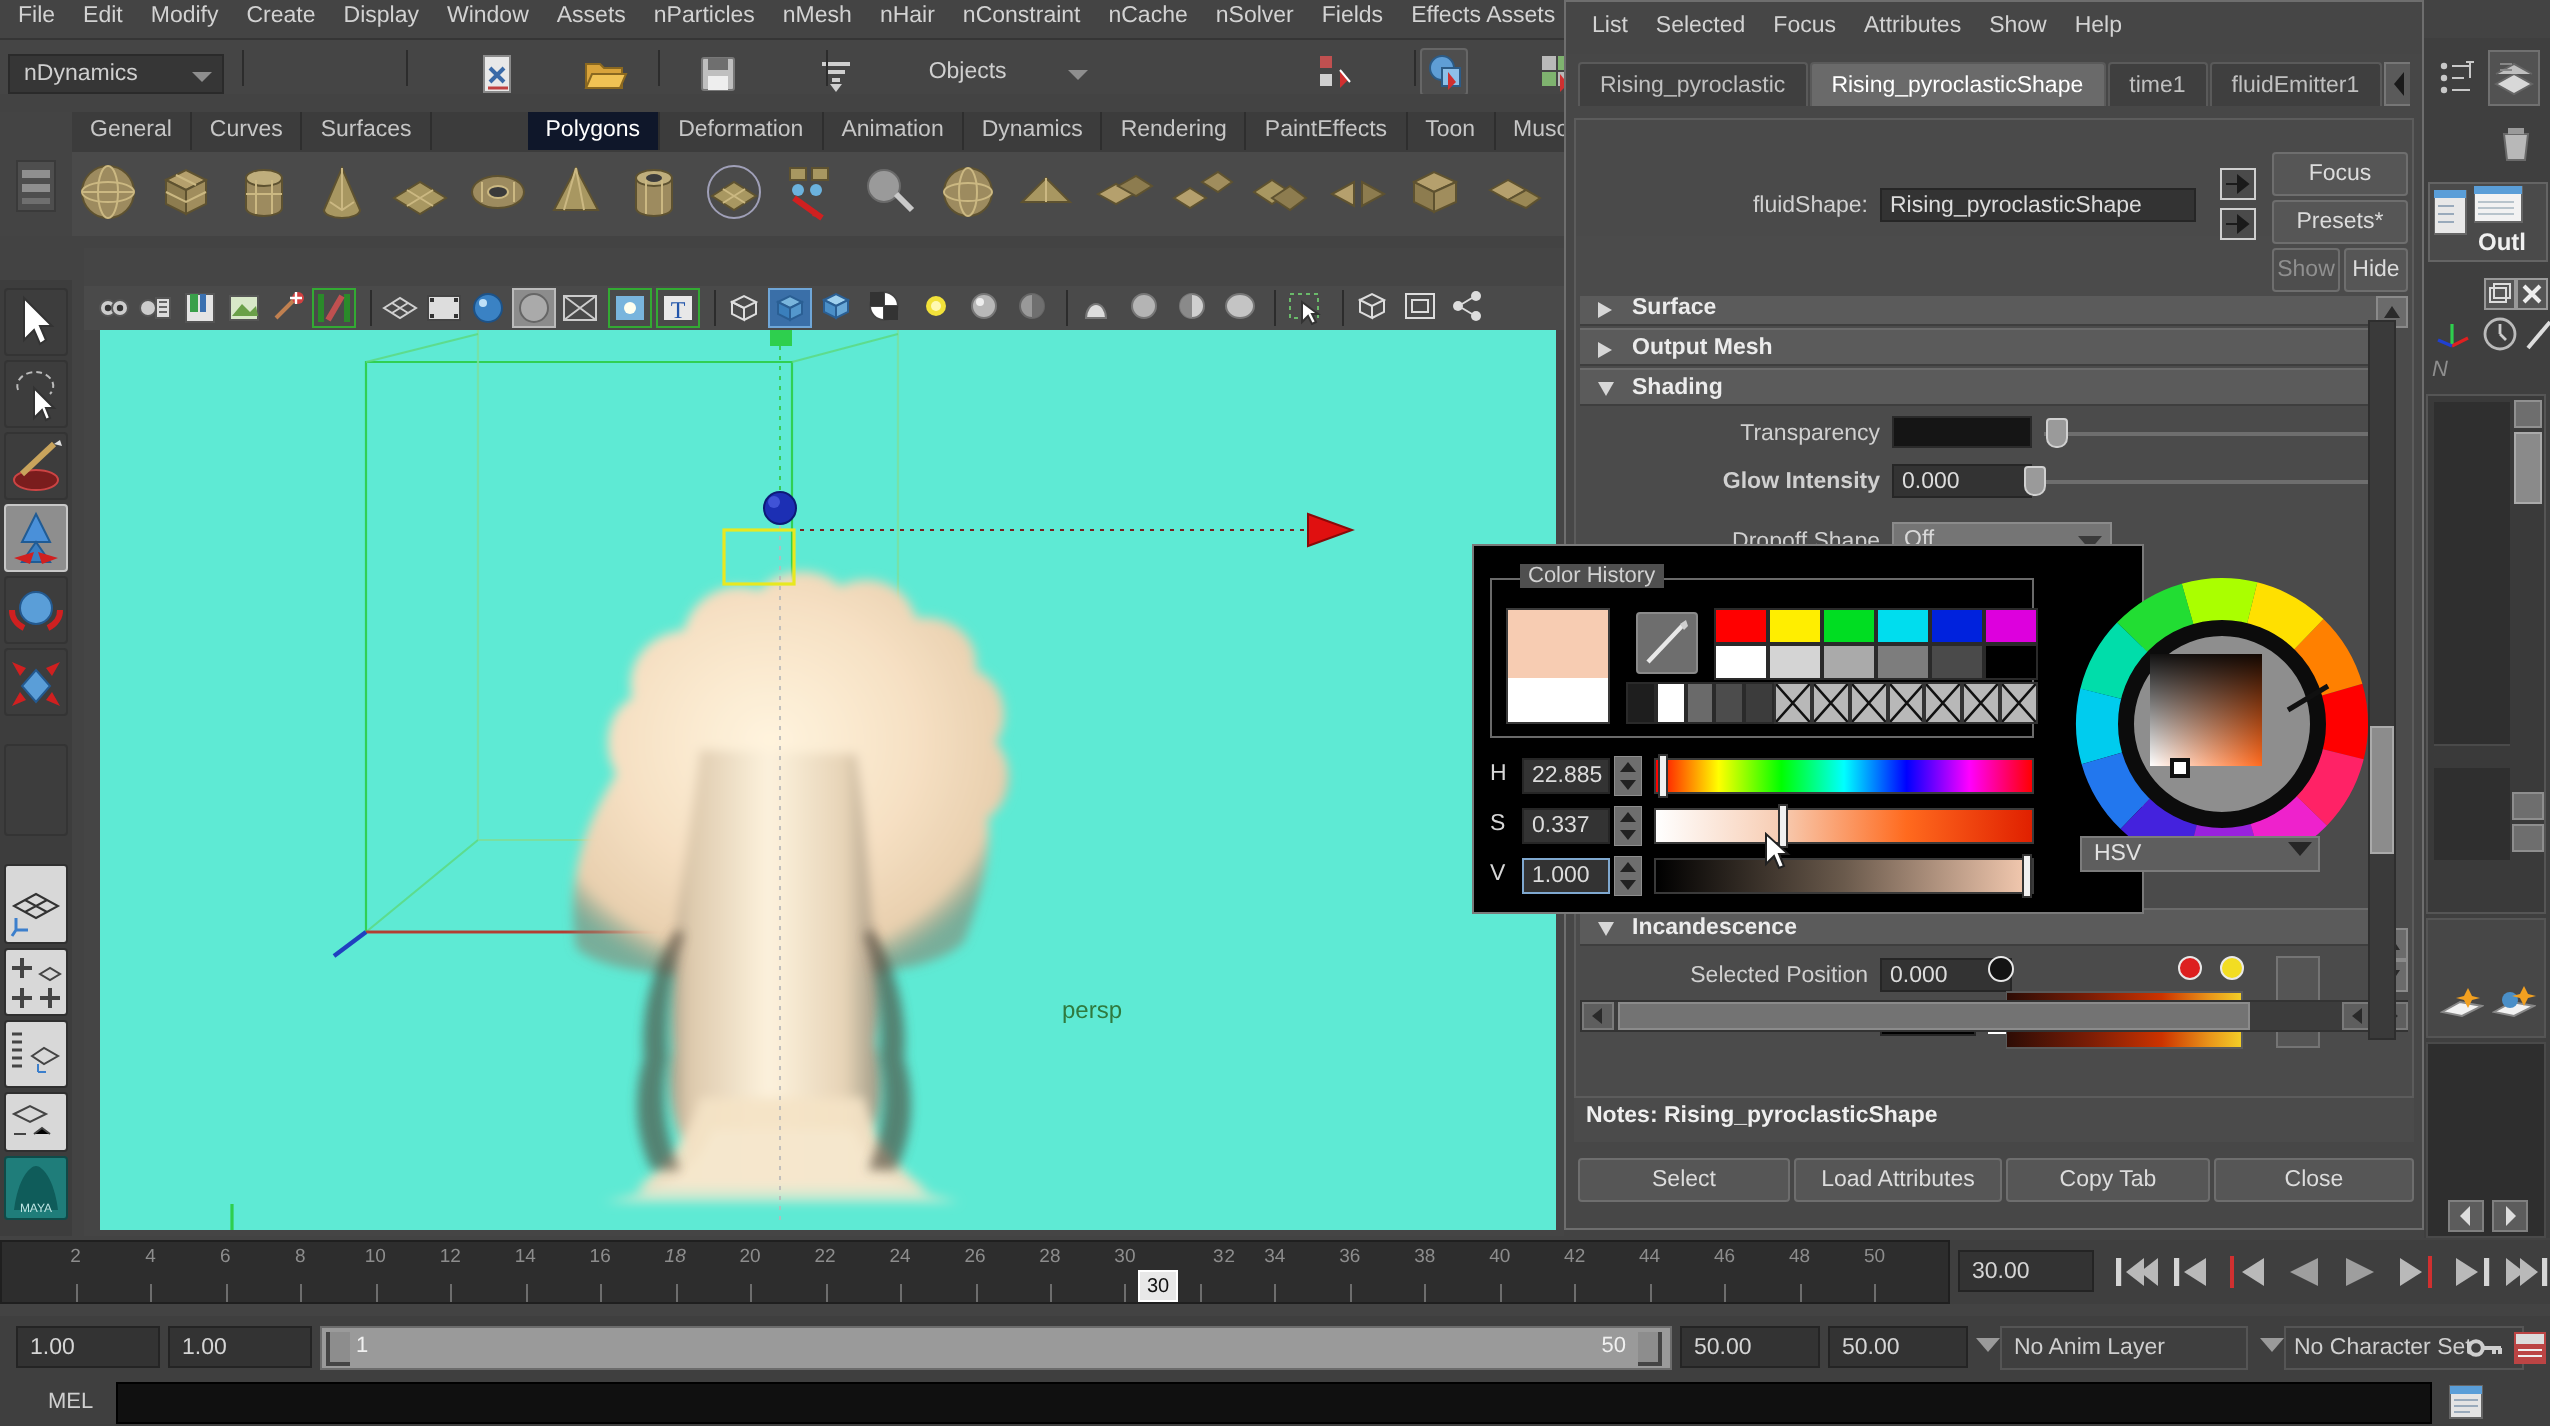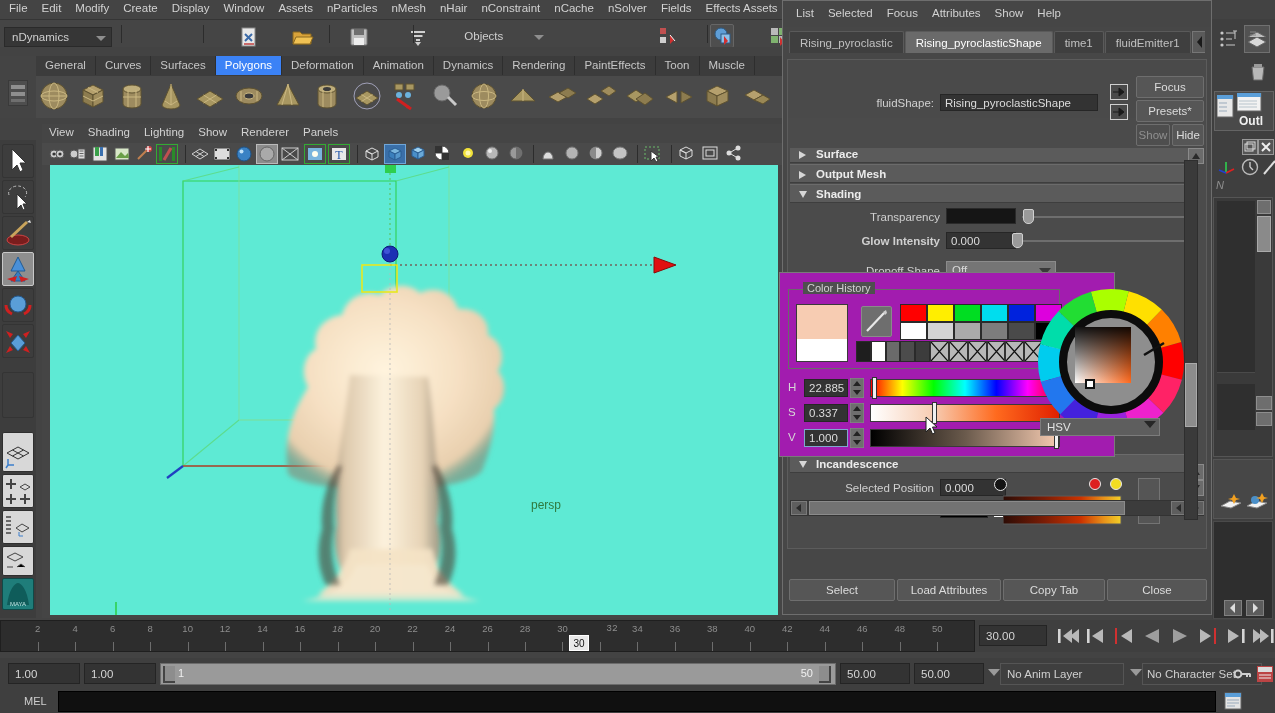--- a/index.html
+++ b/index.html
@@ -26,21 +26,21 @@
            line-height:19px; padding:0 18px 0 7px; position:relative; vertical-align:middle; font-size:11.5px;}
   .combo::after { content:""; position:absolute; right:5px; top:8px; border-left:5px solid transparent; border-right:5px solid transparent; border-top:5px solid #8e8e8e;}
   .ibtn { display:inline-block; width:24px; height:24px; vertical-align:middle; margin:0 1px; border:1px solid transparent; position:relative; border-radius:2px;}
   .ibtn.framed { border:1px solid #666; background:#4e4e4e;}
   .ibtn svg { display:block; }
 
   
   #shelftabs { left:36px; top:56px; width:754px; height:20px; background:#3c3c3c; white-space:nowrap; overflow:hidden;}
   .stab { display:inline-block; height:19px; line-height:19px; padding:0 9px; color:#c6c6c6; font-size:11.5px;
           border-right:1px solid #2e2e2e; cursor:default;}
-  .stab.active { background:#3b82f6; color:#ffffff; }
+  .stab.active { background:#0f172a; color:#ffffff;margin-left:48px; }
 
   
   #shelfrow { left:36px; top:76px; width:754px; height:42px; background:#4a4a4a; white-space:nowrap; overflow:hidden; padding-top:3px;}
   .shelficon { display:inline-block; width:34px; height:34px; margin:0 1px; vertical-align:middle; position:relative;}
 
   
   #shelfleft { left:0; top:56px; width:36px; height:62px; background:#444; }
 
   
   #toolbox { left:0; top:140px; width:36px; height:478px; background:#3d3d3d; }
@@ -72,21 +72,21 @@
   .secthdr { height:19px; background:#5b5b5b; border-top:1px solid #6b6b6b; border-bottom:1px solid #3e3e3e;
              color:#ececec; font-weight:bold; font-size:11.5px; line-height:19px; padding-left:26px; position:relative;}
   .tri { position:absolute; left:9px; top:6px; width:0;height:0;}
   .tri.closed { border-top:4.5px solid transparent; border-bottom:4.5px solid transparent; border-left:7px solid #d7d7d7;}
   .tri.open { border-left:4.5px solid transparent; border-right:4.5px solid transparent; border-top:7px solid #d7d7d7;}
   .slidertrack { height:2px; background:#6e6e6e; position:absolute; }
   .sliderhandle { position:absolute; width:11px; height:15px; background:#9a9a9a; border:1px solid #d0d0d0; border-radius:2px 2px 5px 5px;}
   .btn { background:#565656; border:1px solid #6e6e6e; color:#dcdcdc; height:22px; line-height:20px; text-align:center; font-size:11.5px; border-radius:2px;}
 
   
-  #colorwin { left:779px; top:272px; width:336px; height:185px; background:#a21caf; border:1px solid #7a7a7a; }
+  #colorwin { left:736px; top:272px; width:336px; height:185px; background:#000000; border:1px solid #7a7a7a; }
   .chgroup { position:absolute; left:8px; top:16px; width:272px; height:80px; border:1px solid #6a6a6a;}
   .chtitle { position:absolute; left:14px; top:-8px; background:#4f4f4f; padding:0 4px; color:#d2d2d2; font-size:11px;}
 
   
   #timeslider { left:0; top:620px; width:975px; height:32px; background:#2d2d2d; border:1px solid #1f1f1f;}
   #timectl { left:975px; top:620px; width:300px; height:32px; background:#3f3f3f;}
   #rangerow { left:0; top:658px; width:1275px; height:32px; background:#3f3f3f;}
   #cmdrow { left:0; top:690px; width:1275px; height:23px; background:#3f3f3f;}
 
   .tick { position:absolute; bottom:0; width:1px; height:9px; background:#6d6d6d;}
@@ -371,23 +371,20 @@
           <path d="M4 20 h6 M14 20 l4 -3 l4 3" stroke="#444"></path>
         </svg></div>
     <div class="tbtn" style="height:32px; background:#1f7d7a; border-color:#0f4a48;">
       <svg width="30" height="30" viewBox="0 0 30 30">
           <path d="M4 26 C6 10 12 4 15 4 C18 4 24 10 26 26z" fill="#0f5c5a"></path>
           <text x="15" y="27" font-size="6" fill="#bfe6e4" text-anchor="middle" font-family="Liberation Sans">MAYA</text>
         </svg></div>
   </div>
 
   <div class="abs" id="vpanel">
-    <div id="vpmenus">
-      <span class="mnu">View</span><span class="mnu">Shading</span><span class="mnu">Lighting</span><span class="mnu">Show</span><span class="mnu">Renderer</span><span class="mnu">Panels</span>
-    </div>
     <div id="vptools">
       <span class="abs" style="left:6px; top:2px; width:18px; height:18px;">
         <svg width="18" height="18" viewBox="0 0 18 18">
             <circle cx="6" cy="9" r="4" fill="#ccc" stroke="#555"></circle>
             <circle cx="12" cy="9" r="4" fill="#ccc" stroke="#555"></circle>
             <circle cx="6" cy="9" r="1.6" fill="#333"></circle>
             <circle cx="12" cy="9" r="1.6" fill="#333"></circle>
           </svg></span>
       <span class="abs" style="left:26px; top:2px; width:18px; height:18px;">
         <svg width="18" height="18" viewBox="0 0 18 18">
@@ -847,20 +844,23 @@
           <svg width="13" height="12" viewBox="0 0 13 12">
               <path d="M9 2 L4 6 L9 10z" fill="#2a2a2a"></path>
             </svg></span>
         <span class="abs" style="left:397px; top:0; width:16px; height:14px; background:#5e5e5e; border:1px solid #7a7a7a;">
           <svg width="13" height="12" viewBox="0 0 13 12">
               <path d="M5 2 L10 6 L5 10z" fill="#2a2a2a"></path>
             </svg></span>
       </div>
     </div>
 
+    <div class="abs" style="left:4px; top:548px; width:420px; height:22px; background:#4b4b4b;">
+      <span class="abs" style="left:6px; top:3px; color:#efefef; font-weight:bold; font-size:11.5px;">Notes: Rising_pyroclasticShape</span>
+    </div>
 
     <div class="abs" style="left:4px; top:578px; width:420px; height:28px;">
       <span class="btn abs" style="left:2px; top:0; width:106px;">Select</span>
       <span class="btn abs" style="left:110px; top:0; width:104px;">Load Attributes</span>
       <span class="btn abs" style="left:216px; top:0; width:102px;">Copy Tab</span>
       <span class="btn abs" style="left:320px; top:0; width:100px;">Close</span>
     </div>
   </div>
 
   <div class="abs" id="colorwin">

